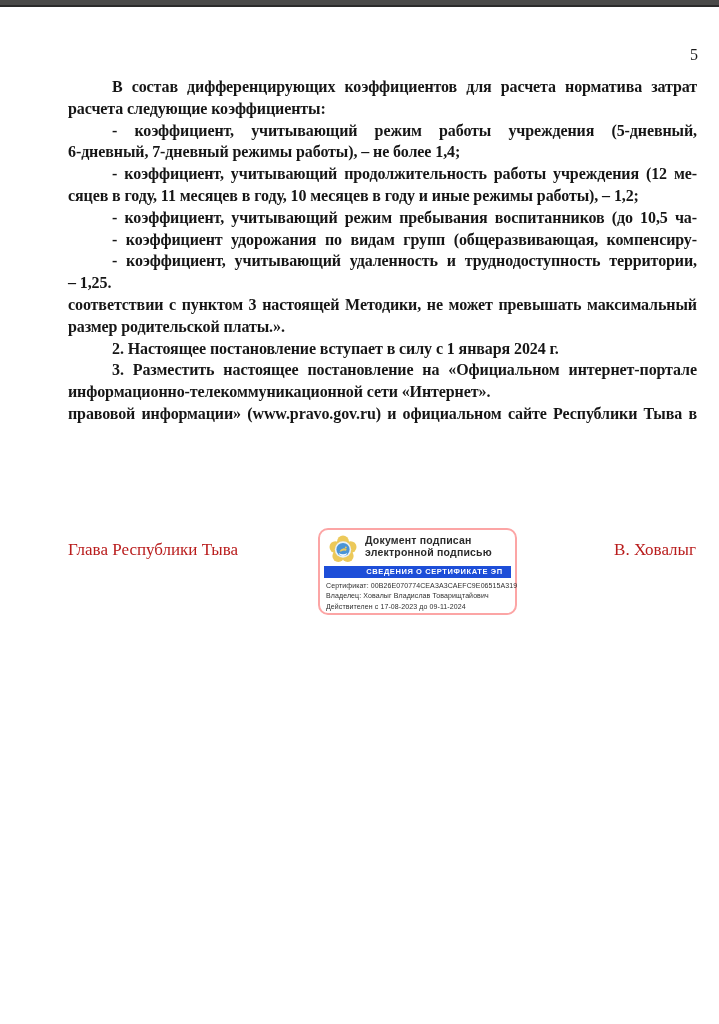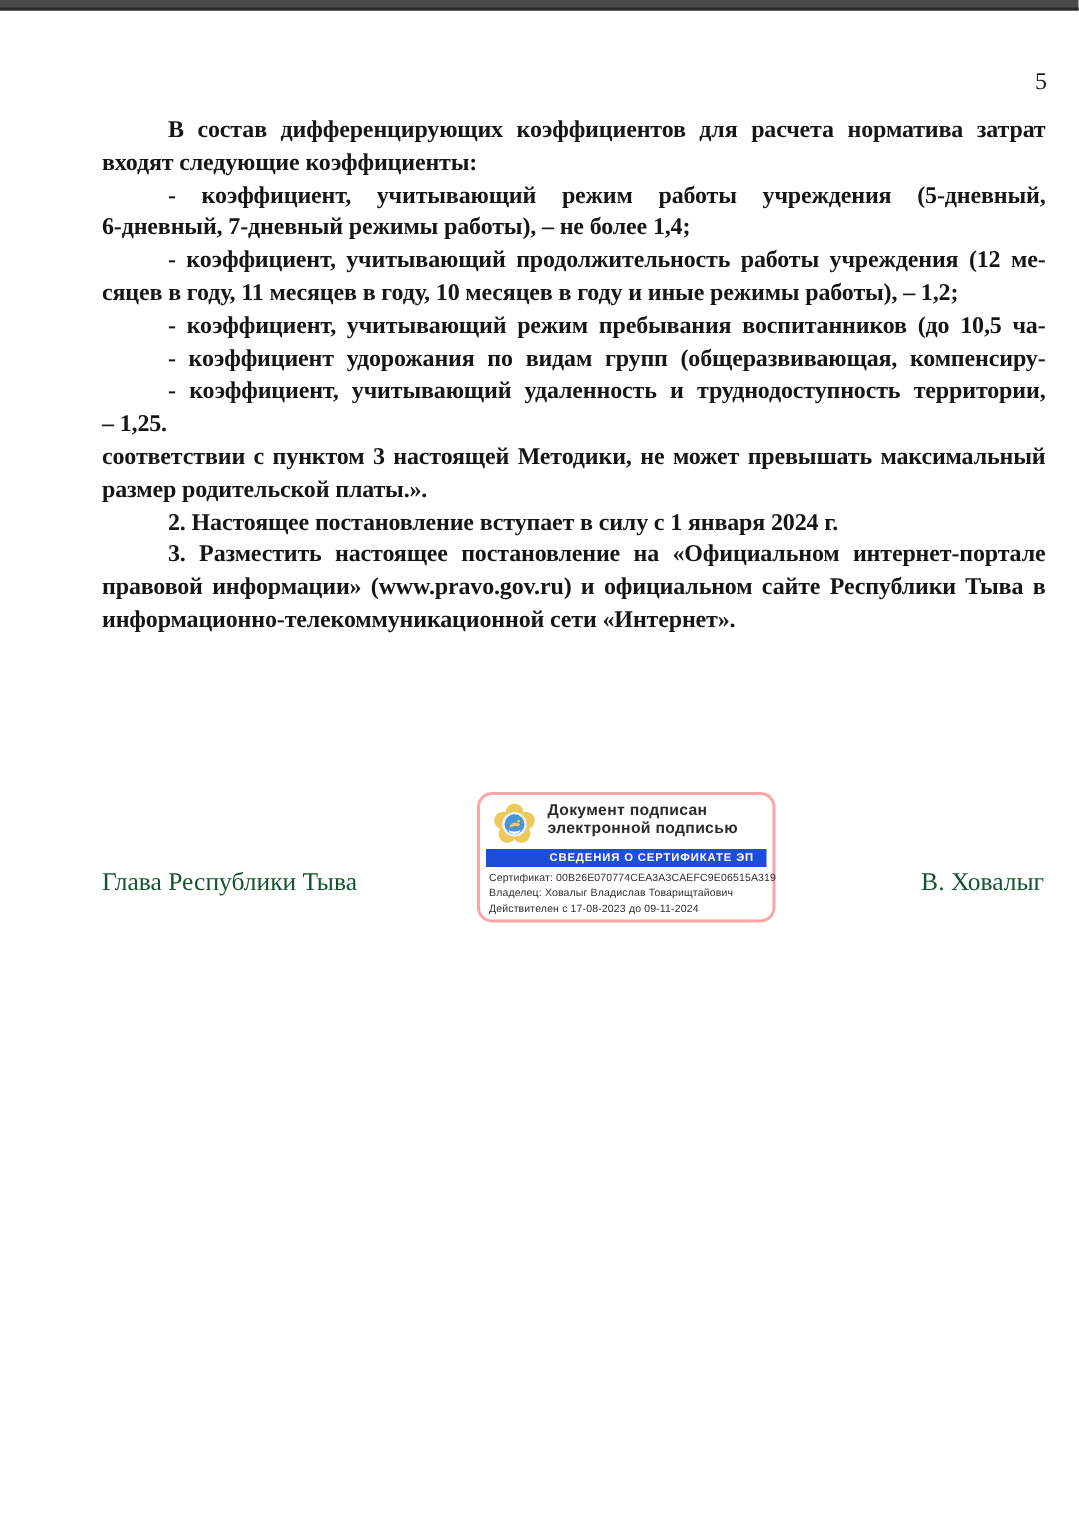--- a/index.html
+++ b/index.html
@@ -19,21 +19,21 @@
   }
   .doc-text {
     position:absolute; left:68px; top:76px; width:629px;
     font-size:16px; line-height:21.8px; color:#161616;
     letter-spacing:-0.1px;
   }
   .line { text-align:justify; text-align-last:justify;font-weight:bold; }
   .line.indent { padding-left:44px; }
   .line.last { text-align-last:left; }
   .sig-label {
-    position:absolute; top:578px; font-size:17px; color:#14532d;
+    position:absolute; top:540px; font-size:17px; color:#b91c1c;
     white-space:nowrap;
   }
   .sig-left { left:68px; }
   .sig-right { right:23px; }
   .stamp {
     position:absolute; left:318px; top:528px; width:199px; height:87px;
     background:#ffffff; border:2px solid #fca5a5; border-radius:10px;
     box-sizing:border-box;
     font-family:"Liberation Sans", sans-serif; color:#2d2d2d;
   }
@@ -57,35 +57,35 @@
 </style>
 </head>
 <body>
 
 <div class="top-bar"></div>
 
 <div class="page-number">5</div>
 
 <div class="doc-text">
     <div class="line indent">В состав дифференцирующих коэффициентов для расчета норматива затрат</div>
-    <div class="line last">входят следующие коэффициенты:</div>
+    <div class="line last">расчета следующие коэффициенты:</div>
     <div class="line indent">- коэффициент, учитывающий режим работы учреждения (5-дневный,</div>
     <div class="line last">6-дневный, 7-дневный режимы работы), – не более 1,4;</div>
     <div class="line indent">- коэффициент, учитывающий продолжительность работы учреждения (12 ме-</div>
     <div class="line last">сяцев в году, 11 месяцев в году, 10 месяцев в году и иные режимы работы), – 1,2;</div>
     <div class="line indent">- коэффициент, учитывающий режим пребывания воспитанников (до 10,5 ча-</div>
     <div class="line indent">- коэффициент удорожания по видам групп (общеразвивающая, компенсиру-</div>
     <div class="line indent">- коэффициент, учитывающий удаленность и труднодоступность территории,</div>
     <div class="line last">– 1,25.</div>
     <div class="line">соответствии с пунктом 3 настоящей Методики, не может превышать максимальный</div>
     <div class="line last">размер родительской платы.».</div>
     <div class="line indent last">2. Настоящее постановление вступает в силу с 1 января 2024 г.</div>
     <div class="line indent">3. Разместить настоящее постановление на «Официальном интернет-портале</div>
+    <div class="line last">информационно-телекоммуникационной сети «Интернет».</div>
     <div class="line">правовой информации» (www.pravo.gov.ru) и официальном сайте Республики Тыва в</div>
-    <div class="line last">информационно-телекоммуникационной сети «Интернет».</div>
   </div>
 
 <div class="sig-label sig-left">Глава Республики Тыва</div>
 <div class="sig-label sig-right">В. Ховалыг</div>
 
 <div class="stamp">
   <svg class="emblem" viewBox="0 0 40 42" aria-hidden="true">
     <g>
       <circle cx="20" cy="10.8" r="7.5" fill="#ecc95a"></circle>
       <circle cx="10.3" cy="17.85" r="7.5" fill="#ecc95a"></circle>

